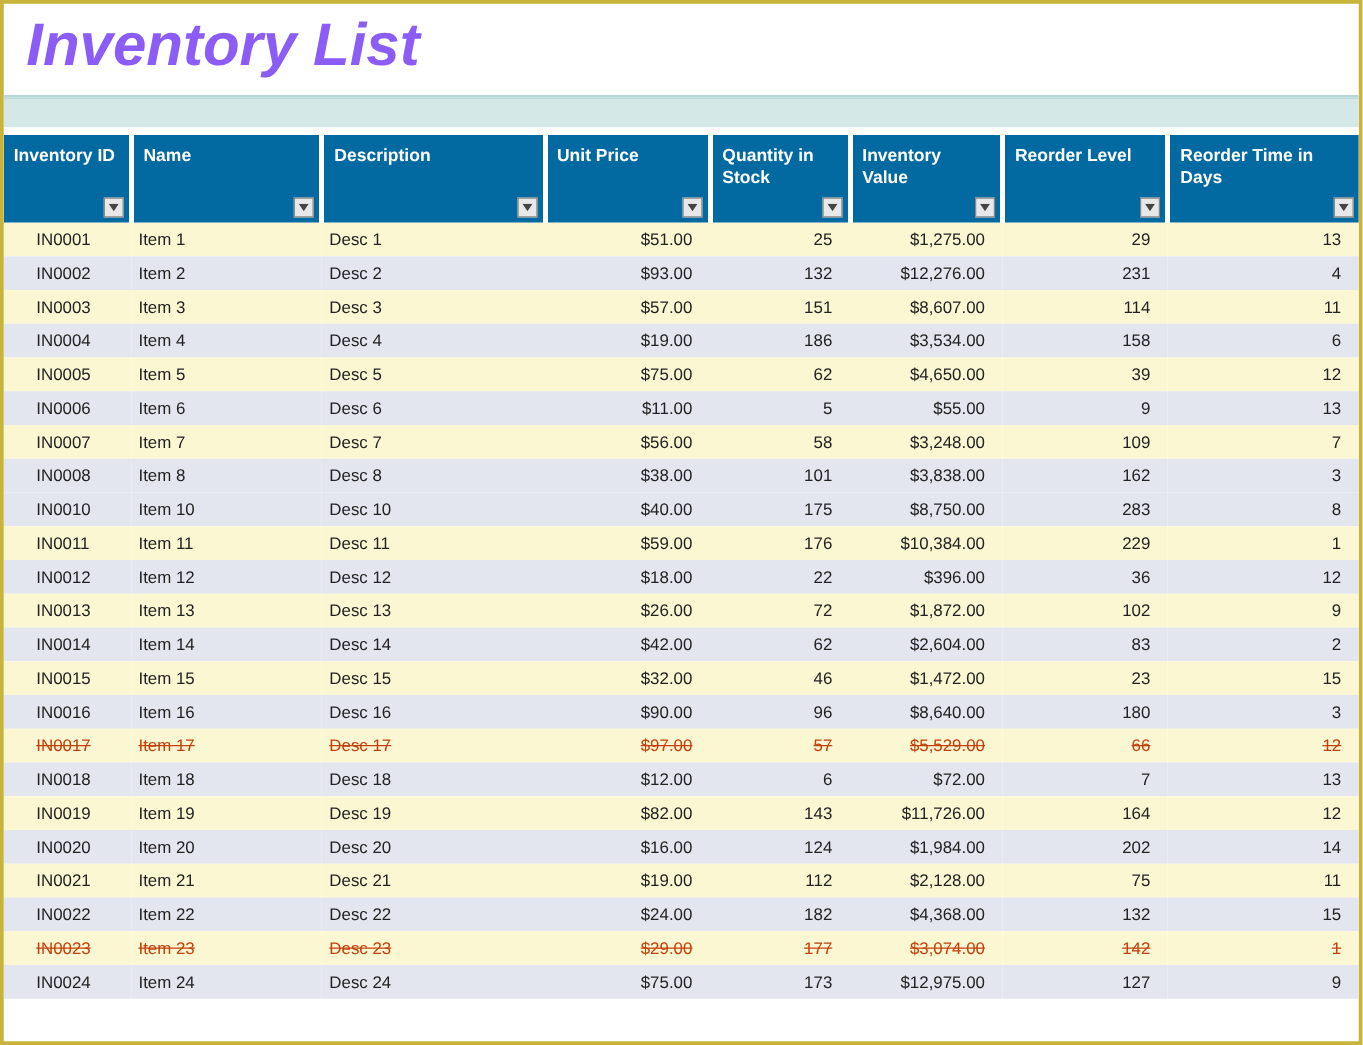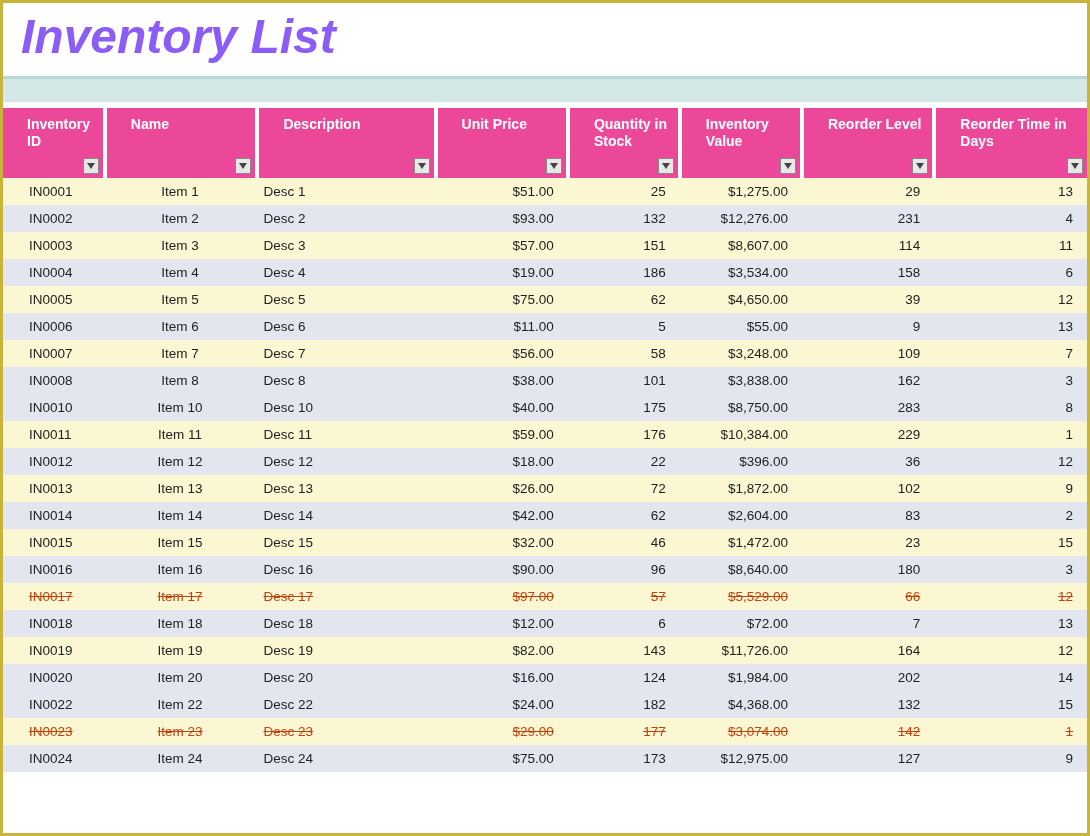--- a/index.html
+++ b/index.html
@@ -36,27 +36,27 @@
   col.id    { width: 100px; }
   col.name  { width: 150px; }
   col.desc  { width: 175px; }
   col.price { width: 130px; }
   col.qty   { width: 110px; }
   col.val   { width: 120px; }
   col.re    { width: 130px; }
   col.days  { width: 150px; }
 
   thead th {
-    background: #ec4899;
+    background: #0369a1;
     color: #fff;
     font-weight: 600;
     font-size: 14px;
     text-align: left;
     vertical-align: top;
-    padding: 8px 8px 24px 24px;
+    padding: 8px 8px 24px 8px;
     position: relative;
     border-right: 4px solid #fff;
     height: 70px;
     line-height: 1.2;
   }
   thead th:last-child { border-right: none; }
   .filter-btn {
     position: absolute;
     right: 4px;
     bottom: 4px;
@@ -79,21 +79,21 @@
     color: #222;
   }
   tbody tr.odd  td { background: #fbf7d2; }
   tbody tr.even td { background: #e4e6ef; }
   tbody tr.discontinued td {
     color: #c2410c;
     text-decoration: line-through;
   }
   td.num { text-align: right; padding-right: 14px; }
   td.id  { padding-left: 26px; }
-  td.name{ padding-left: 6px; text-align: center; }
+  td.name{ padding-left: 6px; }
   td.desc{ padding-left: 6px; }
 </style>
 </head>
 <body>
 
 <div class="title-bar">
   <h1>Inventory List</h1>
 </div>
 <div class="band"></div>
 <div class="gap"></div>
@@ -337,20 +337,30 @@
       <tr class="even">
         <td class="id">IN0020</td>
         <td class="name">Item 20</td>
         <td class="desc">Desc 20</td>
         <td class="num">$16.00</td>
         <td class="num">124</td>
         <td class="num">$1,984.00</td>
         <td class="num">202</td>
         <td class="num">14</td>
       </tr>
+      <tr class="odd">
+        <td class="id">IN0021</td>
+        <td class="name">Item 21</td>
+        <td class="desc">Desc 21</td>
+        <td class="num">$19.00</td>
+        <td class="num">112</td>
+        <td class="num">$2,128.00</td>
+        <td class="num">75</td>
+        <td class="num">11</td>
+      </tr>
       <tr class="even">
         <td class="id">IN0022</td>
         <td class="name">Item 22</td>
         <td class="desc">Desc 22</td>
         <td class="num">$24.00</td>
         <td class="num">182</td>
         <td class="num">$4,368.00</td>
         <td class="num">132</td>
         <td class="num">15</td>
       </tr>

